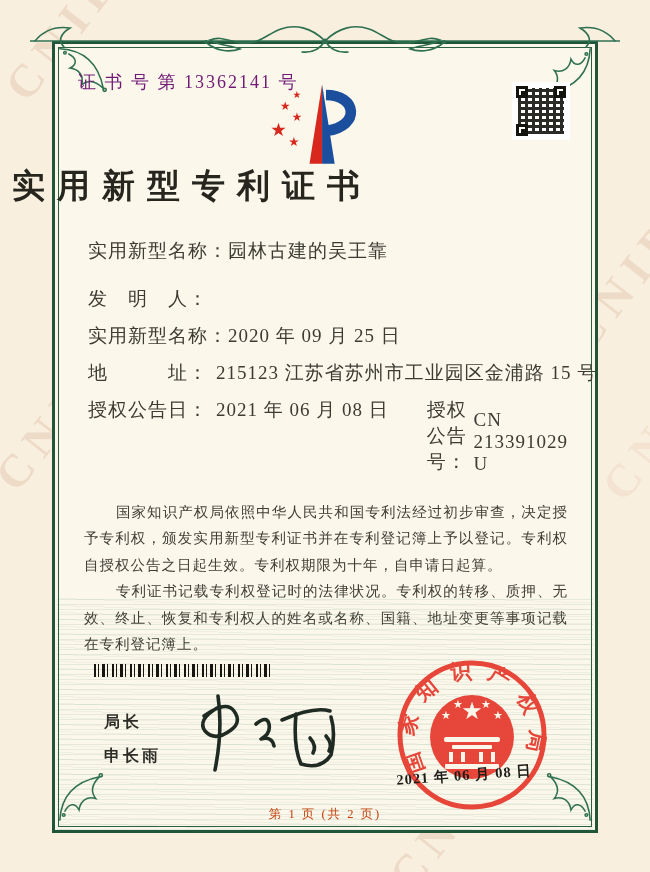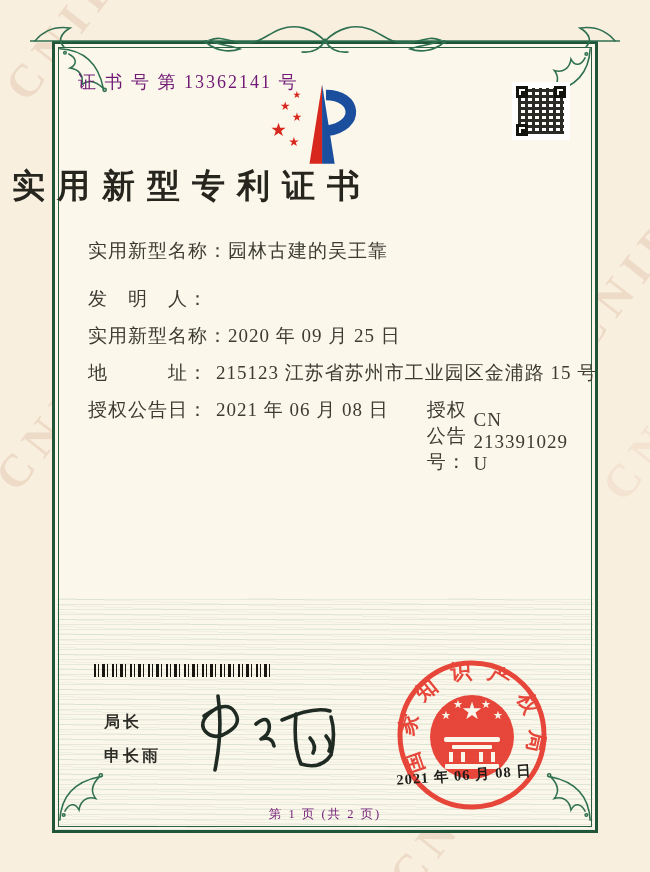--- a/index.html
+++ b/index.html
@@ -80,21 +80,21 @@
   .signature-svg{position:absolute; left:182px; top:686px;}
   
   .seal{position:absolute; left:382px; top:645px; opacity:.92;}
   .seal-date{
     position:absolute; left:388px; top:766px; width:152px; text-align:center;
     font-size:14.5px; font-weight:700; color:#1c1c18; letter-spacing:1px;
     transform:rotate(-4deg); font-family:"Liberation Serif",serif;
   }
   .footer{
     position:absolute; left:0; right:0; top:806px; text-align:center;
-    font-size:12.5px; color:#701a75; letter-spacing:2px;
+    font-size:12.5px; color:#c2410c; letter-spacing:2px;
   }
 </style>
 </head>
 <body>
 
 <div class="page">
 
   <span class="wm" style="left:-22px; top:-8px;">CNIPA</span>
   <span class="wm big" style="left:302px; top:122px;">CNIPA</span>
   <span class="wm" style="left:540px; top:242px;">CNIPA</span>
@@ -196,20 +196,24 @@
     <div class="frow">
       <span class="flabel">授权公告日：</span>
       <span class="fvalue">2021 年 06 月 08 日</span>
       <span class="grant-extra">
         <span>授权公告号：</span>
         <span>CN 213391029 U</span>
       </span>
     </div>
   </div>
 
+  <div class="paras">
+    <p>国家知识产权局依照中华人民共和国专利法经过初步审查，决定授予专利权，颁发实用新型专利证书并在专利登记簿上予以登记。专利权自授权公告之日起生效。专利权期限为十年，自申请日起算。</p>
+    <p>专利证书记载专利权登记时的法律状况。专利权的转移、质押、无效、终止、恢复和专利权人的姓名或名称、国籍、地址变更等事项记载在专利登记簿上。</p>
+  </div>
 
   <div class="barcode"></div>
 
   <div class="signer">
     <div>局长</div>
     <div>申长雨</div>
   </div>
 
   <svg class="signature-svg" width="168" height="95" viewBox="0 0 168 95">
     <g stroke="#1f2a22" stroke-width="3.6" fill="none" stroke-linecap="round" stroke-linejoin="round">

